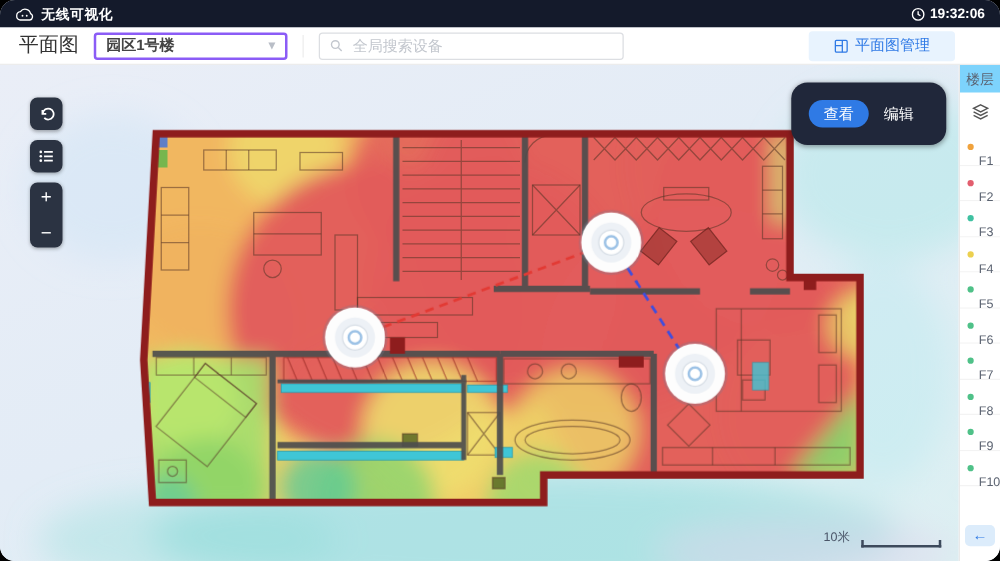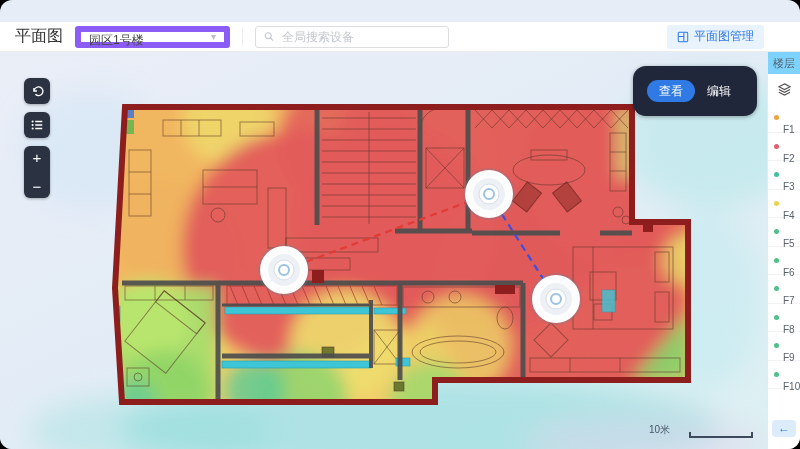--- a/index.html
+++ b/index.html
@@ -13,31 +13,31 @@
   .titlebar .brand{display:flex;align-items:center;gap:6px;}
   .titlebar .title{font-size:11px;font-weight:bold;letter-spacing:.5px;}
   .titlebar .clockwrap{margin-left:auto;display:flex;align-items:center;gap:4px;
                        font-size:11px;font-weight:bold;}
 
   
   .toolbar{position:absolute;top:22px;left:0;right:0;height:30px;background:#fff;
            border-bottom:1px solid #ececec;display:flex;align-items:center;
            padding:0 36px 0 15px;gap:12px;}
   .plan-label{font-size:16px;color:#333;}
-  .select{width:155px;height:22px;border:6px solid #8b5cf6;border-radius:3px;
-          display:flex;align-items:flex-start;padding:0 8px;font-size:12px;color:#444;
-          background:#fff;cursor:pointer;}
+  .select{width:155px;height:22px;border:2px solid #8b5cf6;border-radius:3px;
+          display:flex;align-items:center;padding:0 8px;font-size:12px;color:#444;
+          background:#fff;cursor:pointer;font-weight:bold;}
   .select .chev{margin-left:auto;color:#b9bec7;font-size:10px;line-height:1;}
   .tb-divider{width:1px;height:18px;background:#ededed;}
-  .search{width:194px;height:22px;border:1px solid #dcdee2;border-radius:3px;
+  .search{width:244px;height:22px;border:1px solid #dcdee2;border-radius:3px;
           display:flex;align-items:center;padding:0 8px;gap:6px;background:#fff;}
   .search input{border:none;outline:none;width:100%;font-size:12px;color:#333;
                 font-family:"Liberation Sans",sans-serif;background:transparent;}
   .search input::placeholder{color:#c3c7ce;}
-  .manage-btn{margin-left:auto;height:24px;padding:0 10px;background:#e8f3fe;color:#2f7ae5;
+  .manage-btn{margin-left:auto;height:24px;padding:0 20px;background:#e8f3fe;color:#2f7ae5;
               border:none;border-radius:3px;font-size:12px;display:flex;align-items:center;
               gap:5px;cursor:pointer;font-family:"Liberation Sans",sans-serif;}
 
   
   .canvas{position:absolute;top:52px;left:0;right:33px;bottom:0;overflow:hidden;
           background:linear-gradient(155deg,#eaeef7 0%,#e3ecf6 45%,#dcf0f2 100%);}
   .canvas svg.plan{position:absolute;left:0;top:0;}
 
   .tools{position:absolute;left:24px;top:26px;display:flex;flex-direction:column;gap:8px;}
   .tool-btn{width:26px;height:26px;background:#2b3342;border-radius:6px;color:#fff;
@@ -48,21 +48,21 @@
              padding:4px 0;box-shadow:0 1px 3px rgba(0,0,0,.3);}
   .zoom-ctrl span{font-size:15px;line-height:1;cursor:pointer;display:block;width:100%;
                   text-align:center;}
 
   .mode-toggle{position:absolute;top:14px;right:10px;background:#20273a;border-radius:13px;
                padding:14px;display:flex;box-shadow:0 1px 4px rgba(0,0,0,.35);}
   .mode-btn{font-size:12px;color:#fff;padding:3px 12px;border-radius:11px;cursor:pointer;
             line-height:16px;}
   .mode-btn.active{background:#2f7ae5;}
 
-  .scalebar{position:absolute;right:14px;bottom:11px;display:flex;align-items:flex-end;gap:19px;}
+  .scalebar{position:absolute;right:14px;bottom:11px;display:flex;align-items:flex-end;gap:9px;}
   .scalebar .label{font-size:10px;color:#4a5568;padding-bottom:1px;}
   .scalebar .bar{width:64px;height:6px;border-left:2px solid #3d4a5c;
                  border-right:2px solid #3d4a5c;border-bottom:2px solid #3d4a5c;}
 
   
   .sidebar{position:absolute;top:52px;right:0;bottom:0;width:33px;background:#fff;
            border-left:1px solid #e9e9e9;display:flex;flex-direction:column;}
   .sidebar-header{height:22px;background:#7dd3fc;display:flex;align-items:center;
                   justify-content:center;font-size:11px;color:#5a6270;flex:0 0 auto;}
   .layers-btn{height:30px;display:flex;align-items:center;justify-content:center;
@@ -74,20 +74,37 @@
   .floor-label{font-size:10px;color:#5a6270;margin-top:24px;}
   .back-btn{margin:auto auto 12px auto;width:24px;height:17px;background:#dcecfb;
             border-radius:4px;color:#2f7ae5;font-size:12px;line-height:17px;text-align:center;
             cursor:pointer;}
 </style>
 </head>
 <body>
 
 <div class="app">
 
+  <div class="titlebar">
+    <div class="brand">
+      <svg width="15" height="11" viewBox="0 0 20 14">
+        <path d="M5.5 13 A4.5 4.5 0 0 1 5.8 4.1 A6 6 0 0 1 16.6 6.2 A3.6 3.6 0 0 1 15.8 13 Z" fill="none" stroke="#fff" stroke-width="1.4"></path>
+        <circle cx="8" cy="8.5" r="1" fill="#fff"></circle>
+          <circle cx="12.5" cy="8.5" r="1" fill="#fff"></circle>
+      </svg>
+      <span class="title">无线可视化</span>
+    </div>
+    <div class="clockwrap">
+      <svg width="11" height="11" viewBox="0 0 12 12">
+        <circle cx="6" cy="6" r="5" fill="none" stroke="#fff" stroke-width="1.2"></circle>
+        <path d="M6 3.2 V6 L8 7.2" fill="none" stroke="#fff" stroke-width="1.2"></path>
+      </svg>
+      <span>19:32:06</span>
+    </div>
+  </div>
 
   <div class="toolbar">
     <span class="plan-label">平面图</span>
     <div class="select">
       <span>园区1号楼</span>
       <span class="chev">▾</span>
     </div>
     <div class="tb-divider"></div>
     <div class="search">
       <svg width="11" height="11" viewBox="0 0 12 12">

